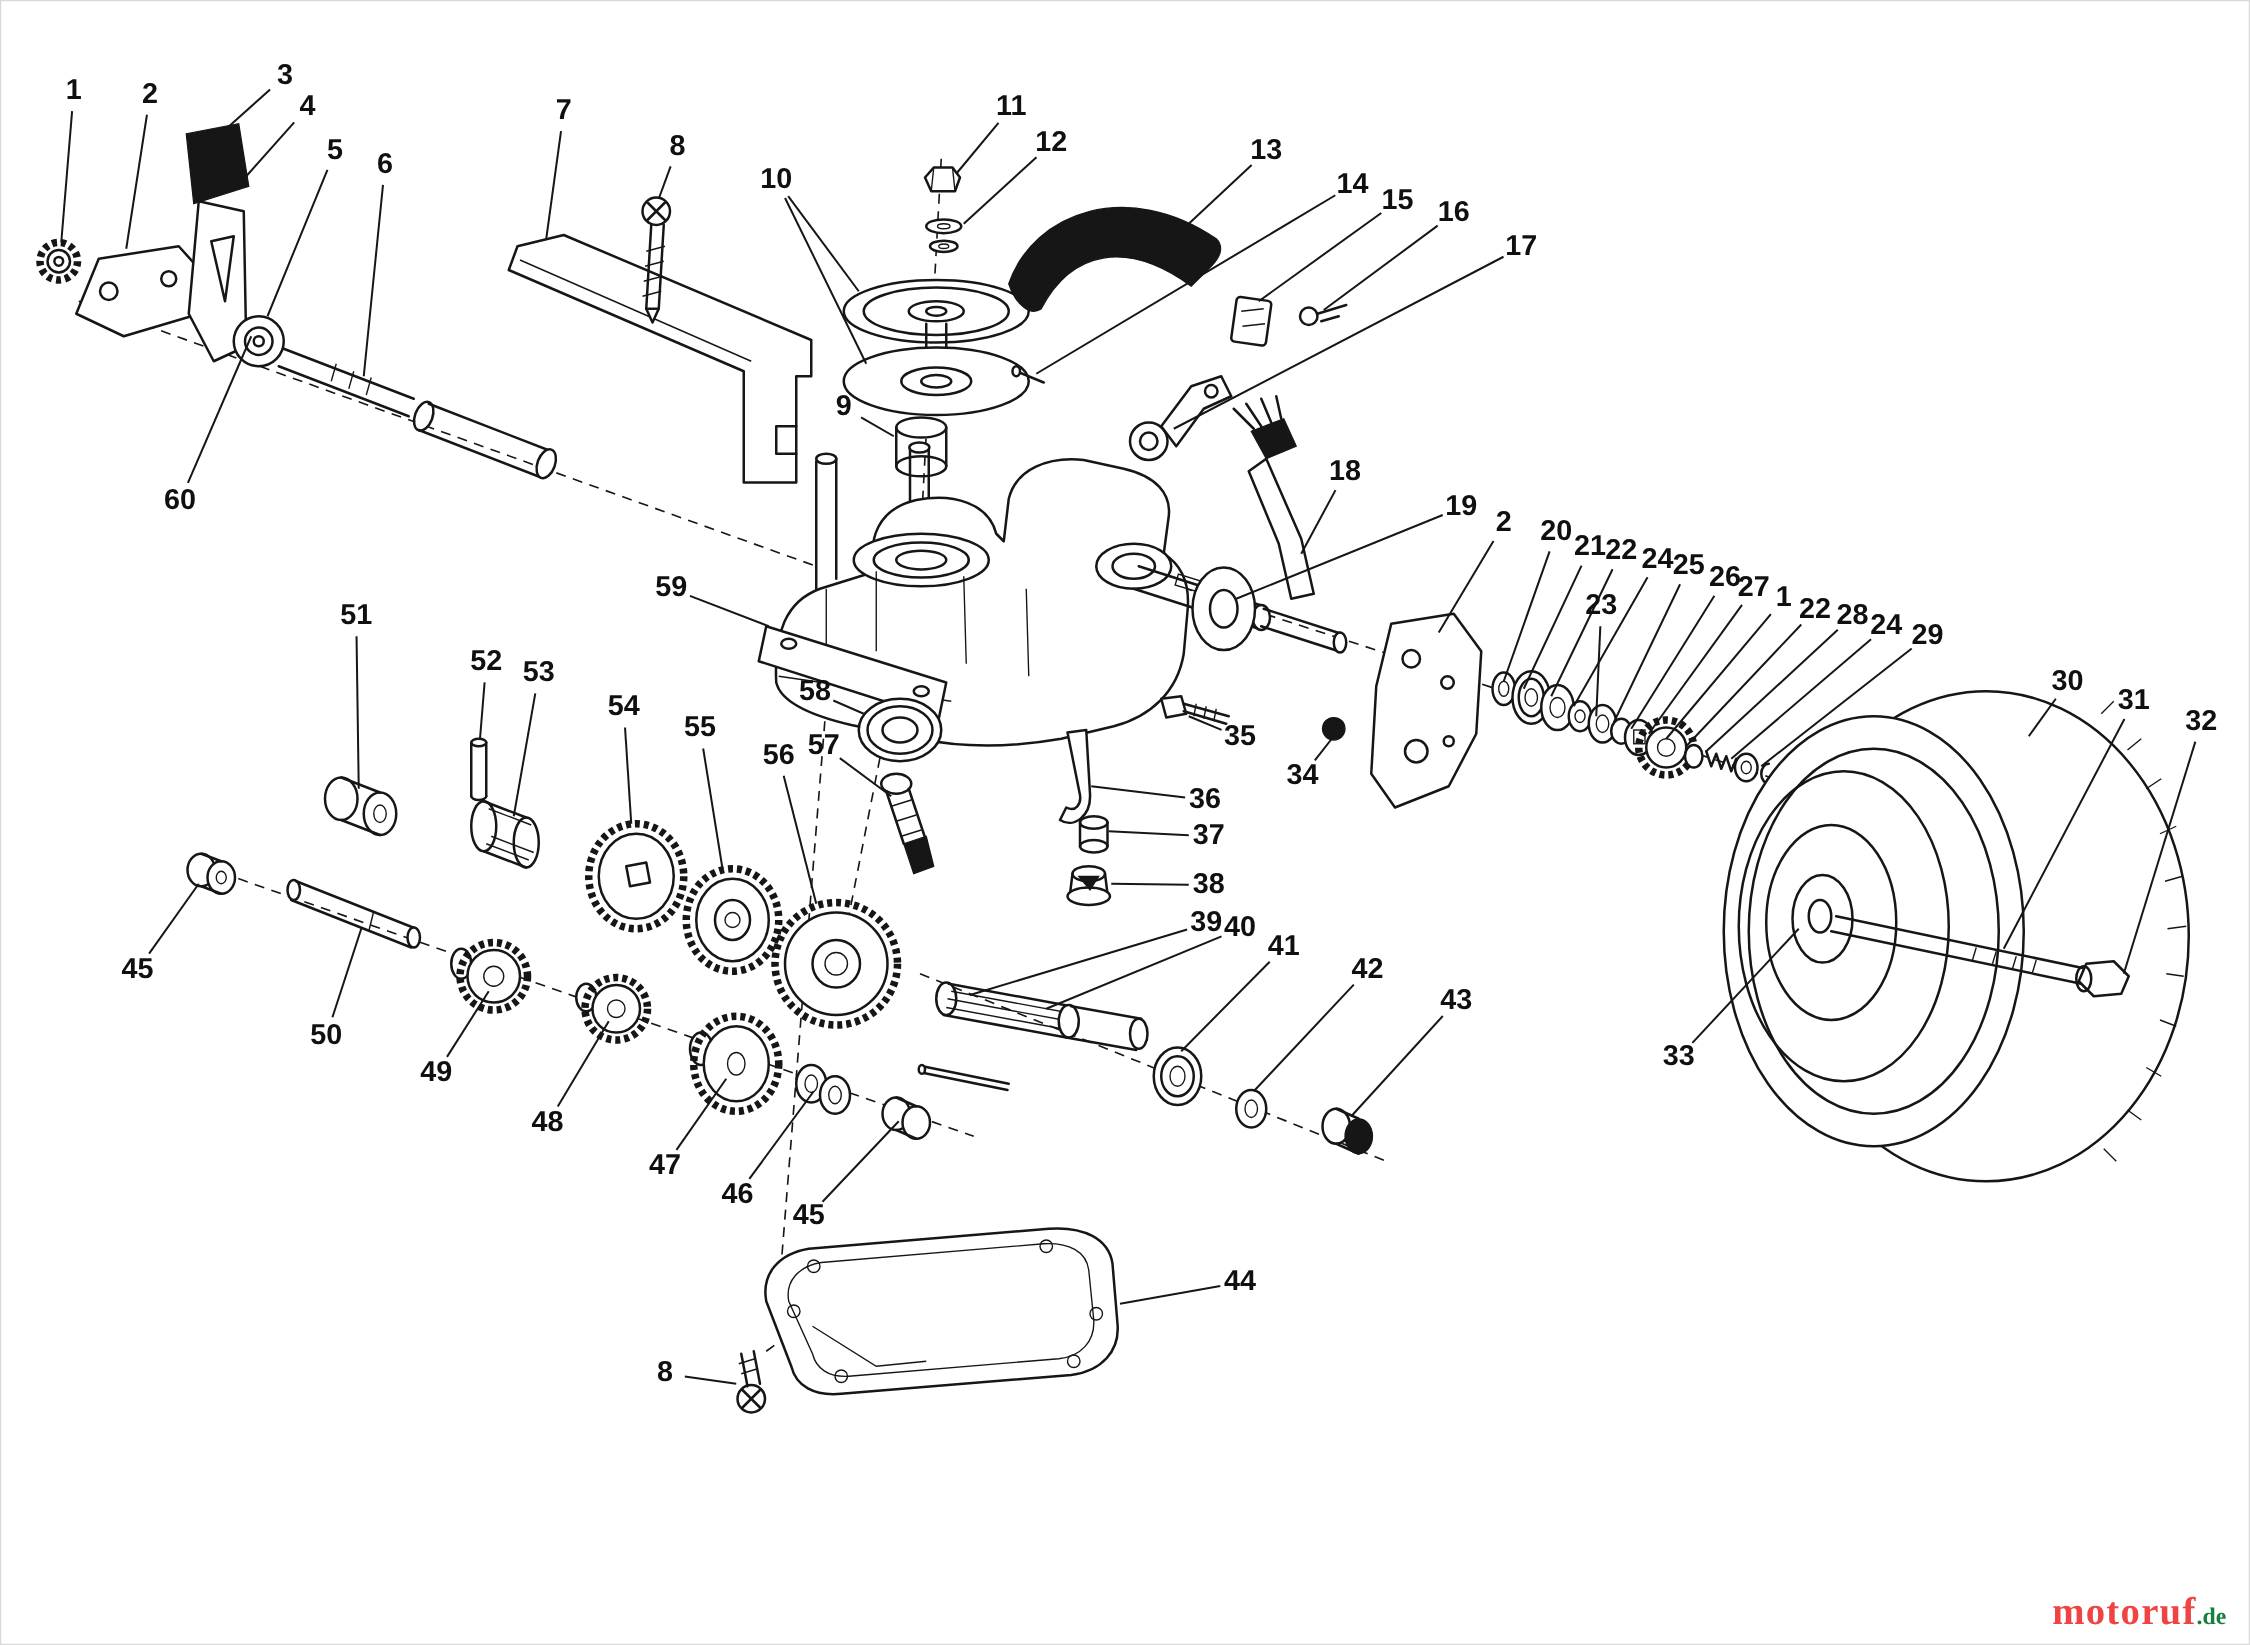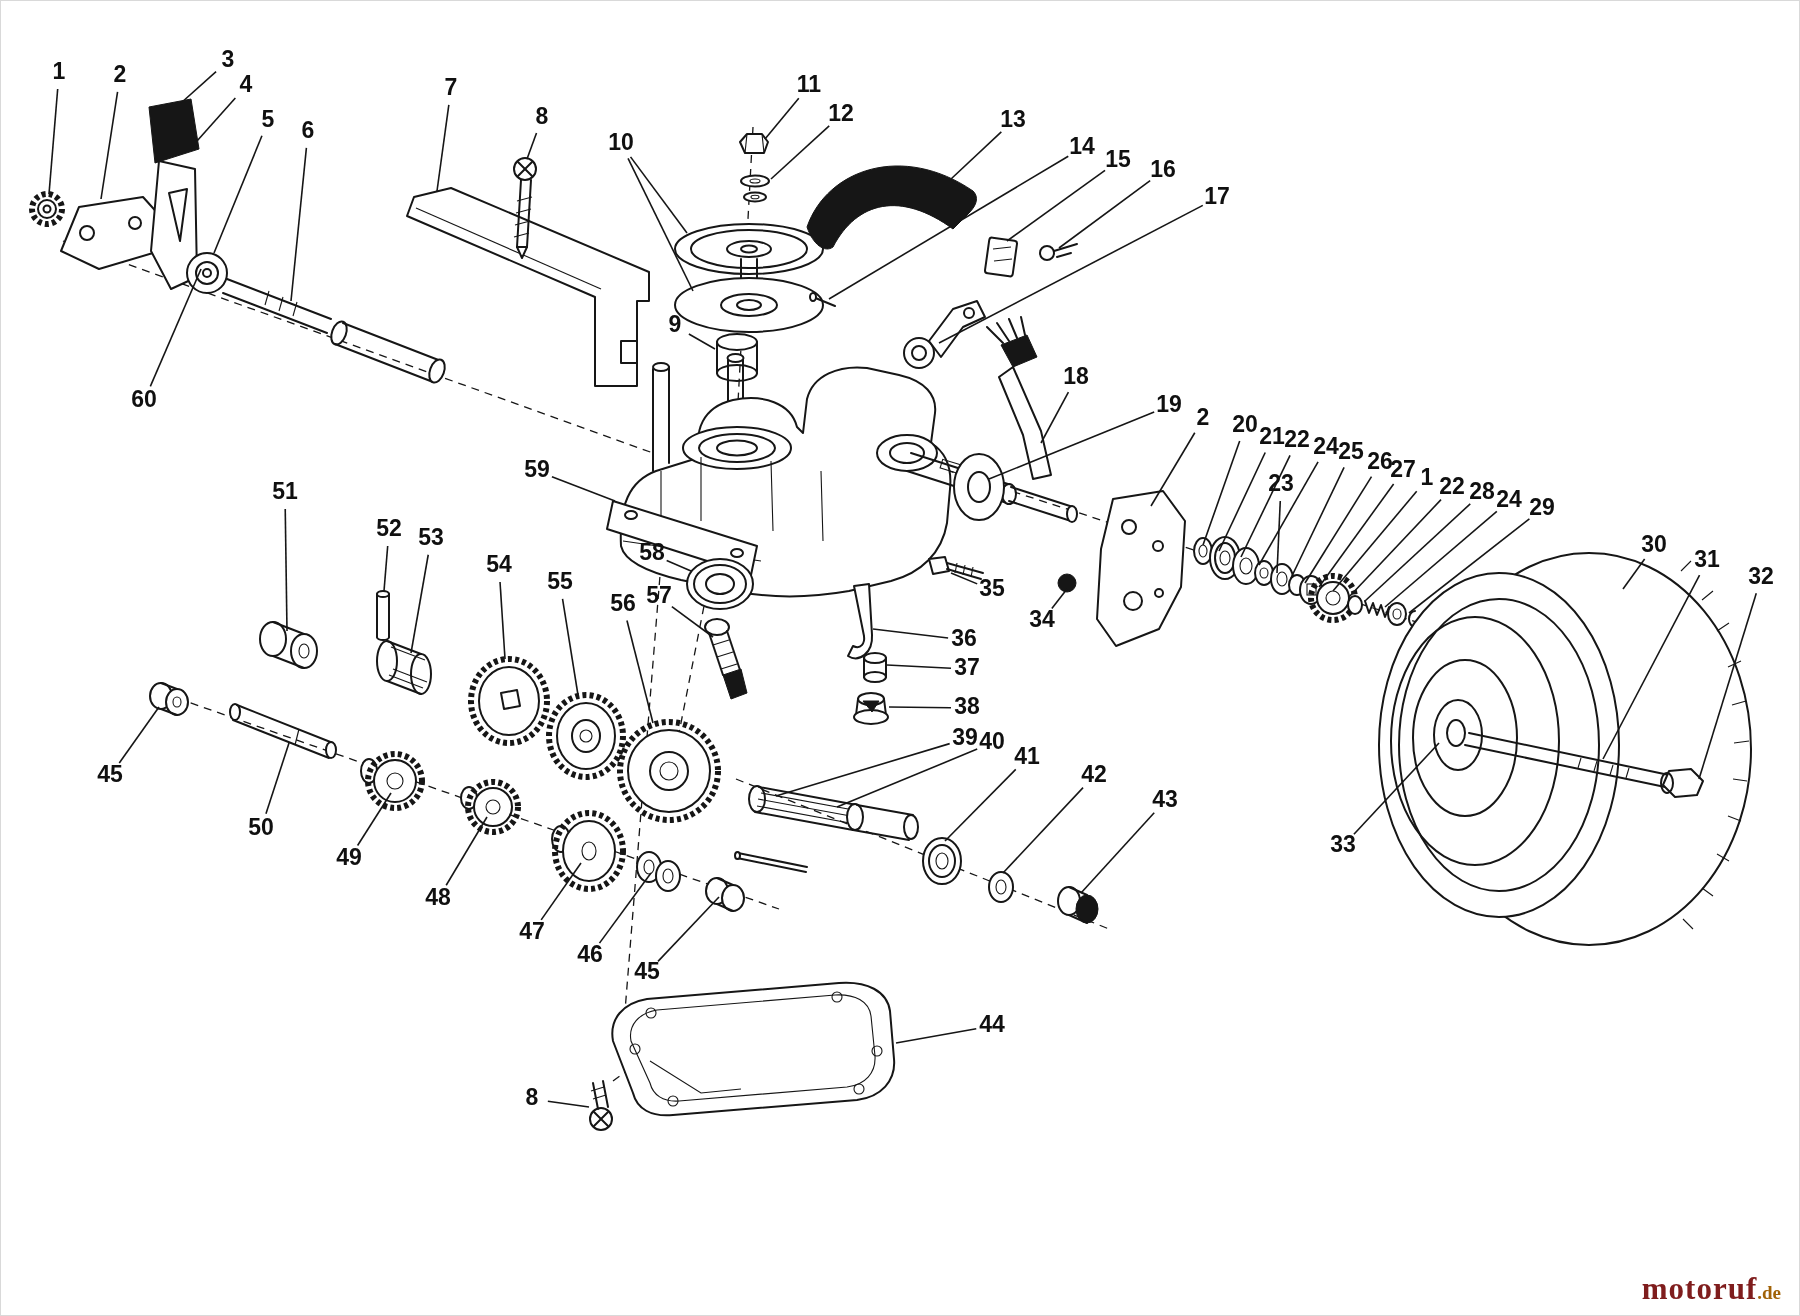--- a/index.html
+++ b/index.html
@@ -650,16 +650,16 @@
           <text x="991" y="1025" class="plabel">44</text>
         </g>
         <g>
           <line x1="546.8447036344295" y1="1100.223818053955" x2="588" y2="1106" class="leader"></line>
           <text x="531" y="1098" class="plabel">8</text>
         </g>
       </g>
 </svg>
 
 <div class="watermark">
-  <span class="brand" style="color: #7f1d1d;">motoruf</span><span class="tld" style="color: #a16207; font-family: Liberation Serif, serif;">.de</span>
+  <span class="brand" style="color: #ef4444;">motoruf</span><span class="tld" style="color: #15803d; font-family: Liberation Serif, serif;">.de</span>
 </div>
 
 </div>
 
 </body></html>

